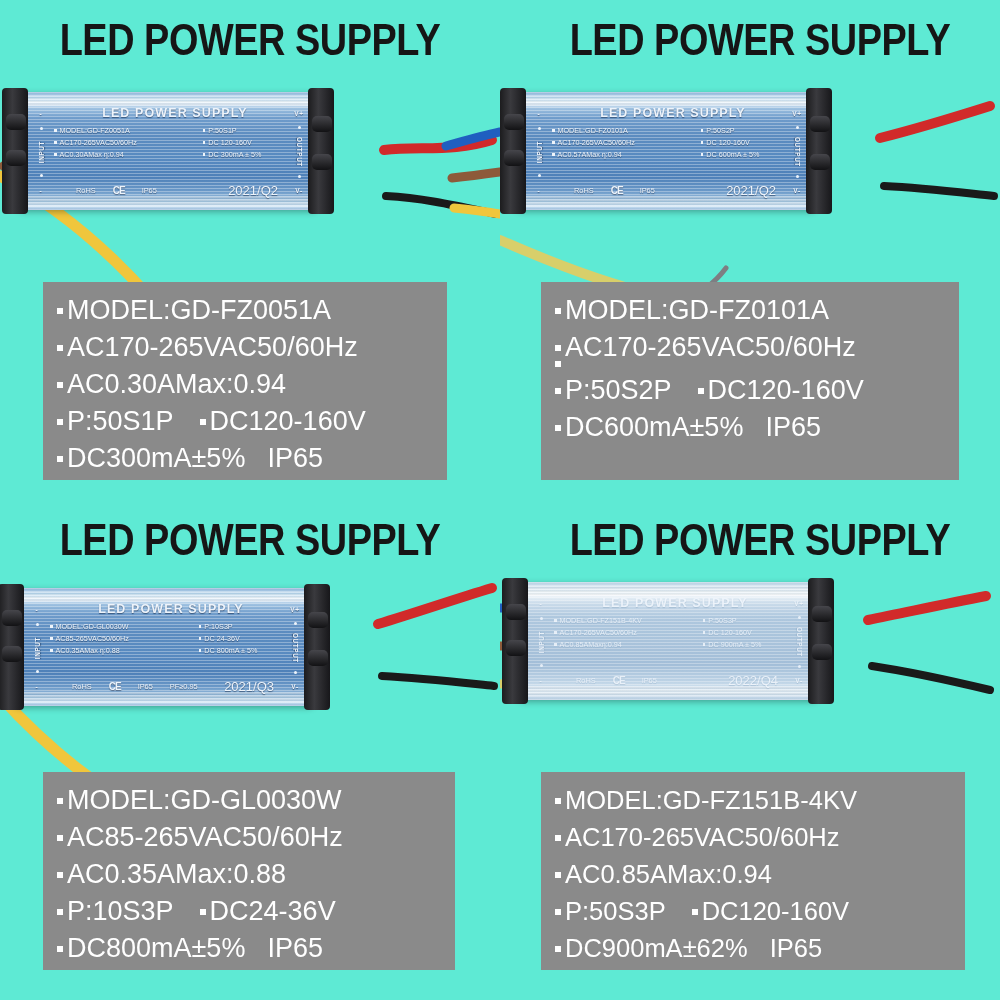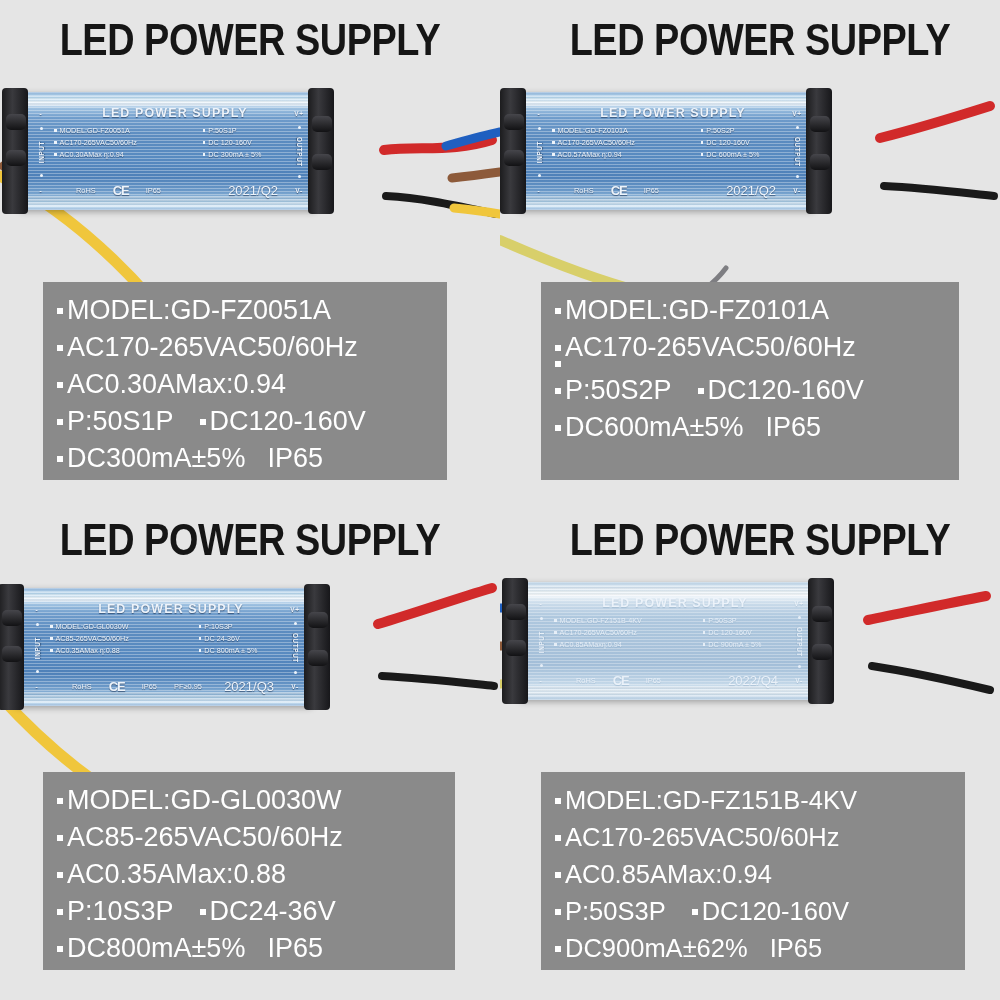--- a/index.html
+++ b/index.html
@@ -1,19 +1,19 @@
 <!DOCTYPE html>
 <html><head>
 <meta charset="utf-8">
 <style>
   html,body{margin:0;padding:0;background:#ffffff;}
   body{width:1000px;height:1000px;overflow:hidden;
        font-family:"Liberation Sans","DejaVu Sans",sans-serif;}
 
-  .sheet{position:relative;width:1000px;height:1000px;background:#e5e5e5;}
+  .sheet{position:relative;width:1000px;height:1000px;background:#5eead4;}
 
   
   .panel{position:absolute;width:500px;height:500px;overflow:hidden;}
   #panel-0{left:0;top:0;}
   #panel-1{left:500px;top:0;}
   #panel-2{left:0;top:500px;}
   #panel-3{left:500px;top:500px;}
 
   
   .heading{
@@ -101,21 +101,21 @@
   .silk-col{display:flex;flex-direction:column;gap:3px;}
   .silk-col.c1{width:140px;}
   .silk-col.c2{width:92px;}
   .silk-line{font-size:7.2px;line-height:9px;white-space:nowrap;
              display:flex;align-items:flex-start;gap:3px;}
   .sq{display:inline-block;width:2.5px;height:2.5px;background:currentColor;
       margin-top:3px;flex:none;}
   .silk-foot{position:absolute;left:36px;right:10px;bottom:12px;
              display:flex;align-items:center;gap:17px;
              font-size:7.4px;white-space:nowrap;padding-left:22px;}
-  .silk-foot .ce{font-size:13px;letter-spacing:-1px;font-weight:700;text-align:center;}
+  .silk-foot .ce{font-size:10px;letter-spacing:-1px;font-weight:700;text-align:center;}
   .silk-foot .date{margin-left:auto;padding-right:30px;font-size:13px;}
 
   
   .vlegend{position:absolute;top:18px;height:84px;width:14px;
            display:flex;flex-direction:column;align-items:center;
            justify-content:space-between;font-size:6.4px;letter-spacing:.6px;}
   .vlegend.inp{left:16px;}
   .vlegend.outp{right:12px;}
   .vlegend .vtxt{writing-mode:vertical-rl;text-orientation:mixed;
                  transform:rotate(180deg);font-weight:700;}

